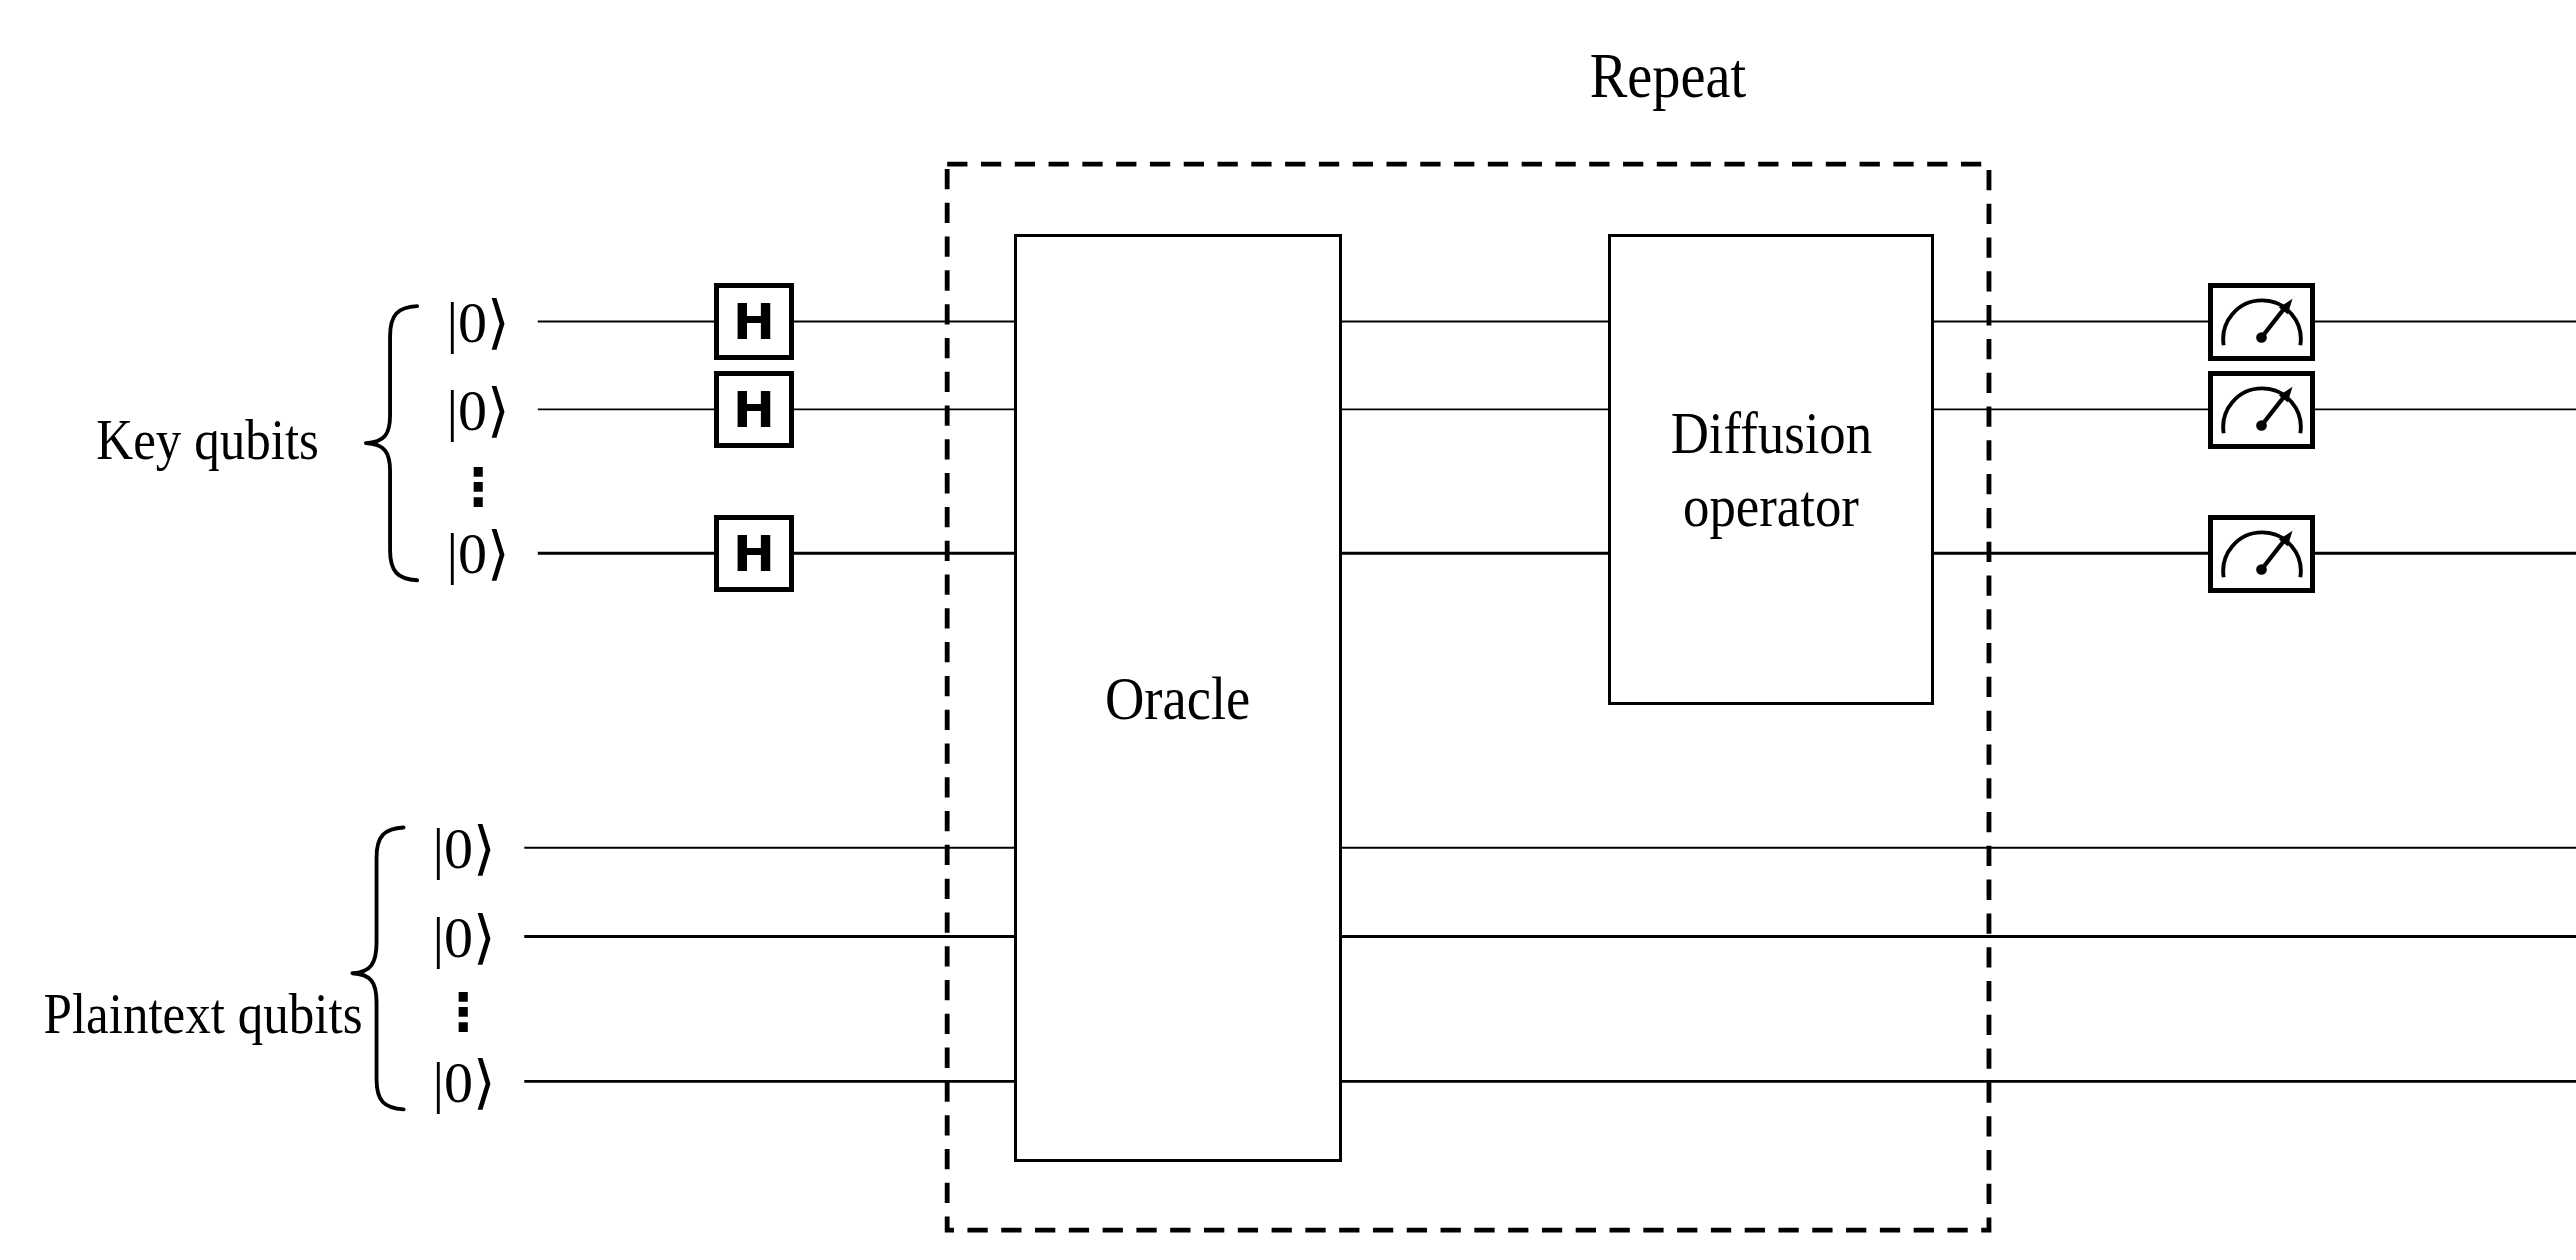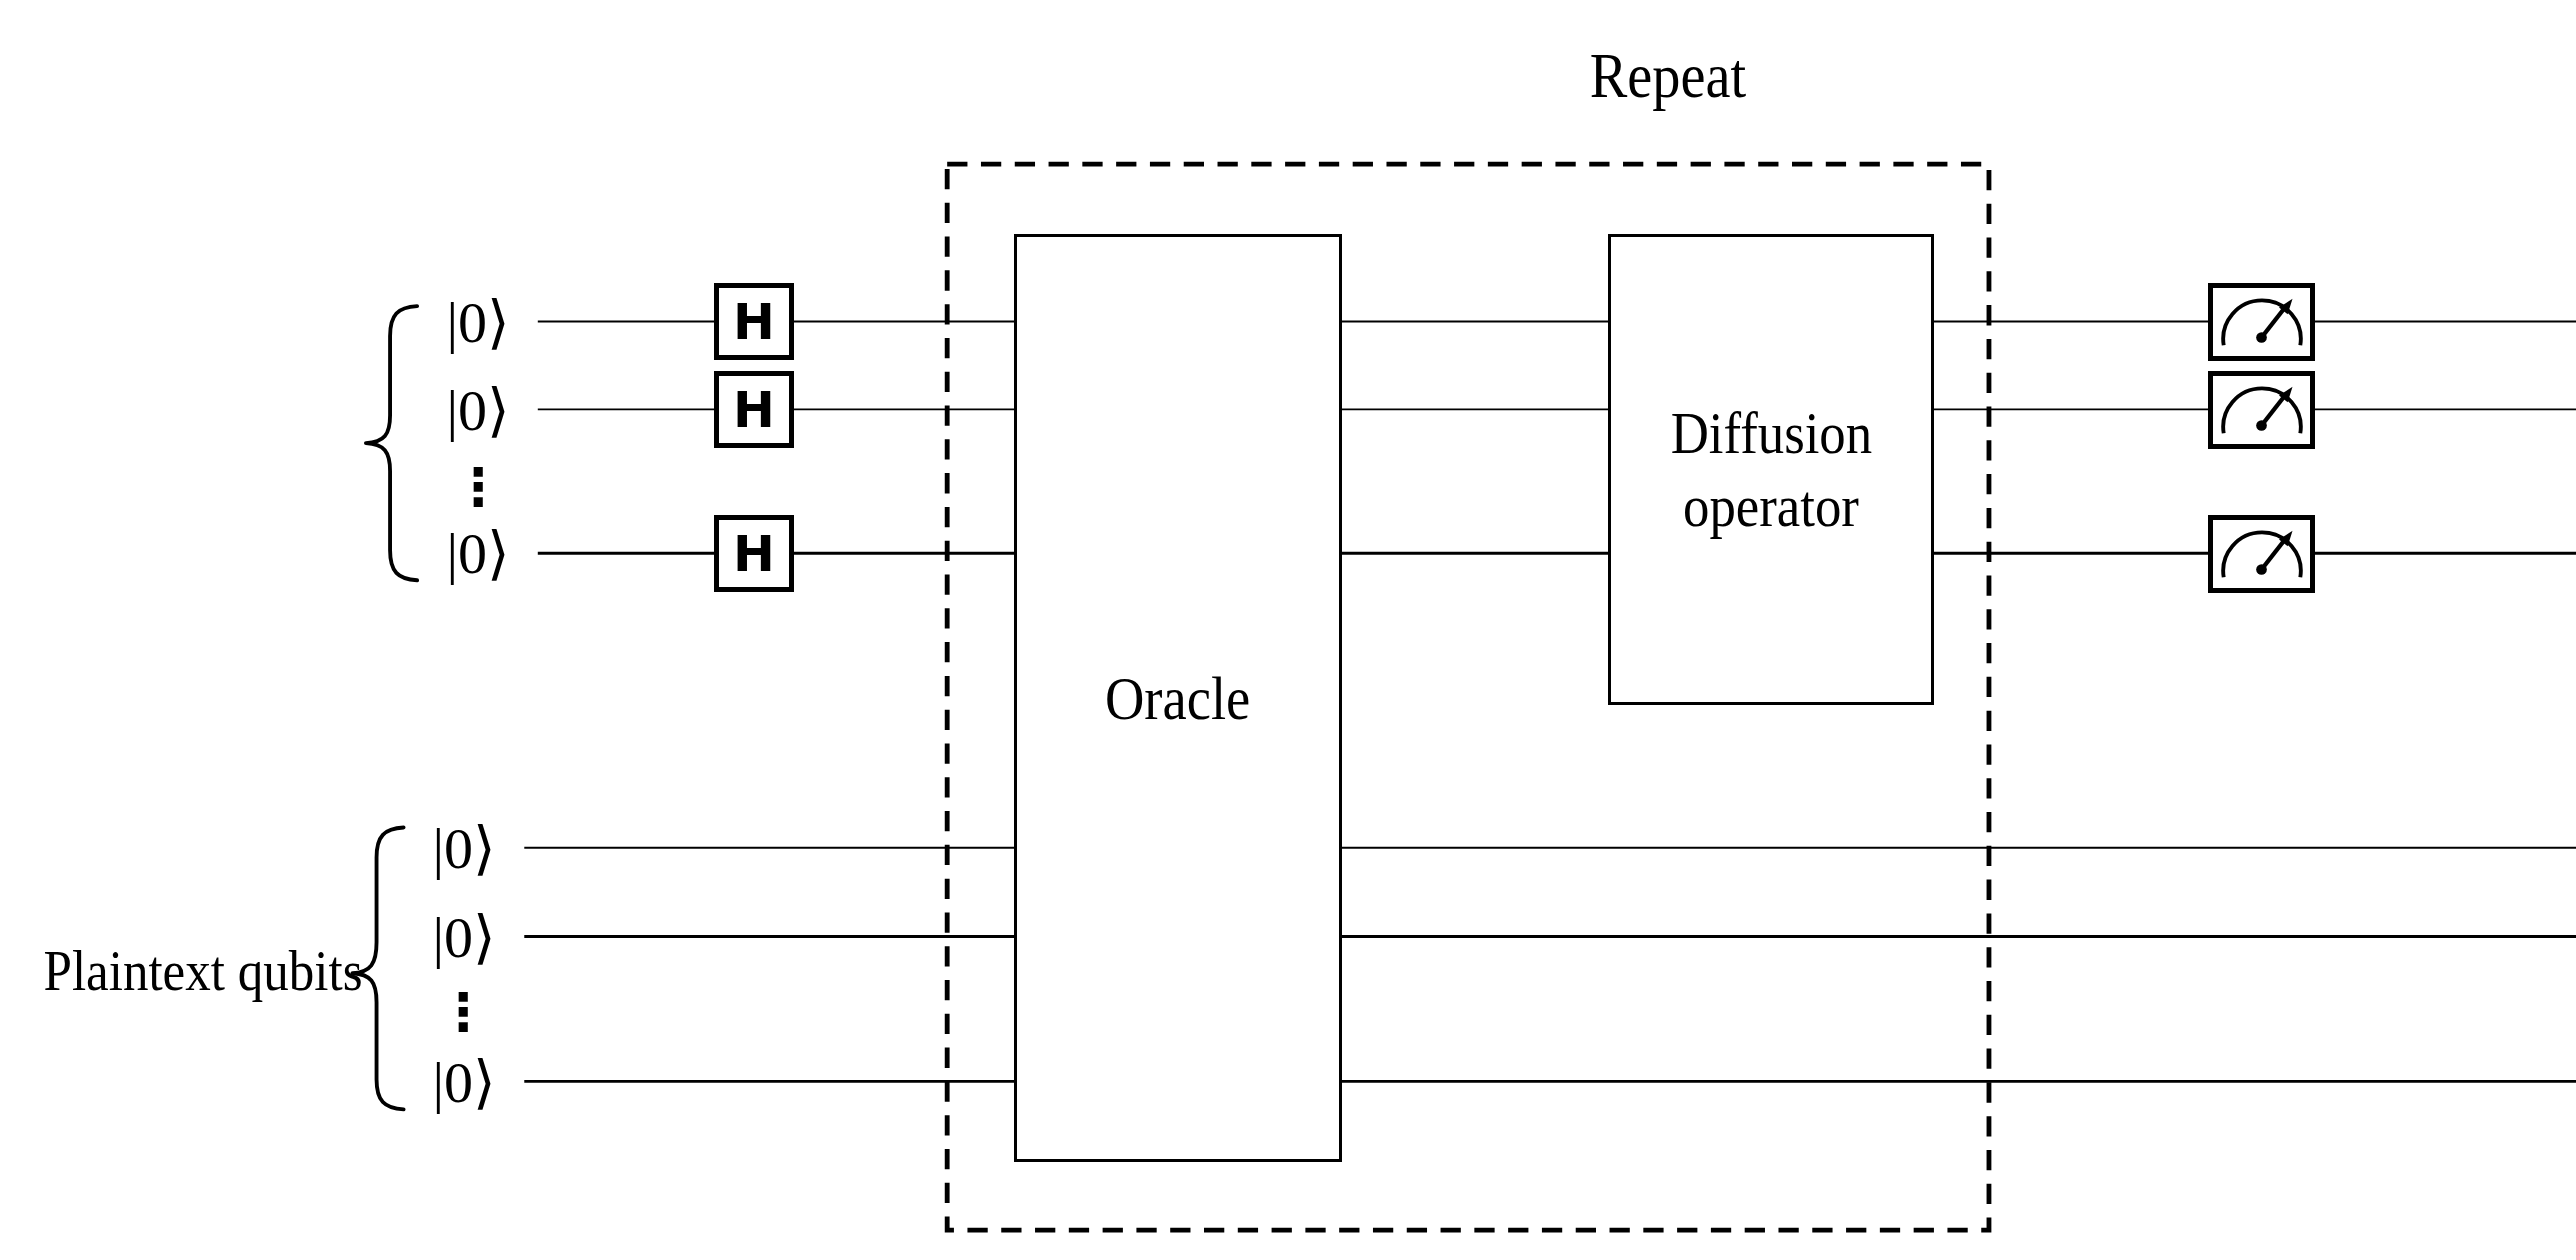--- a/index.html
+++ b/index.html
@@ -14,21 +14,21 @@
   }
   .h-gate{border-width:5.8px;font-family:"DejaVu Sans", sans-serif;font-weight:bold;font-size:50px;}
   .meter{border-width:5.8px;padding:0;}
   .oracle-box{font-size:62px;margin-left:12px;}
   .diffusion-box{font-size:60px;flex-direction:column;line-height:73px;}
   .repeat-title{
     position:absolute;left:1178px;top:39px;width:579px;text-align:right;font-size:64px;
   }
   .side-label{position:absolute;left:0;text-align:right;font-size:58px;white-space:nowrap;}
   .key-label{top:406px;width:319px;}
-  .plaintext-label{top:937px;width:321px;}
+  .plaintext-label{top:980px;width:321px;}
   .narrow{display:inline-block;transform:scaleX(0.88);}
   .side-label .narrow{transform-origin:right center;}
   .center-narrow{display:inline-block;transform:scaleX(0.88);transform-origin:center center;}
   .ket{
     position:absolute;width:64px;height:70px;display:flex;align-items:center;justify-content:center;
     font-size:58px;font-family:"Liberation Serif","DejaVu Serif","DejaVu Sans",serif;white-space:nowrap;
   }
   .ket-key{left:446px;}
   .ket-plain{left:432px;}
   .vdots{
@@ -58,20 +58,23 @@
              C 398 460 404 468 404 488 L 404 570 C 404 592 412 600 432 601" fill="none" stroke="#000" stroke-width="4" stroke-linecap="round" stroke-linejoin="round"></path>
 
     <path d="M 418 857 C 398 858 390 866 390 888 L 390 976 C 390 998 384 1007 365 1008
              C 384 1009 390 1017 390 1038 L 390 1118 C 390 1140 398 1148 418 1149" fill="none" stroke="#000" stroke-width="4" stroke-linecap="round" stroke-linejoin="round"></path>
   </svg>
 
   <div class="repeat-title">
     <span class="center-narrow">Repeat</span>
   </div>
 
+  <div class="side-label key-label">
+    <span class="narrow">Key qubits</span>
+  </div>
   <div class="side-label plaintext-label">
     <span class="narrow">Plaintext qubits</span>
   </div>
 
   <div class="ket ket-key" style="top:287px">
     <span>|0⟩</span>
   </div>
   <div class="ket ket-key" style="top:375px">
     <span>|0⟩</span>
   </div>

